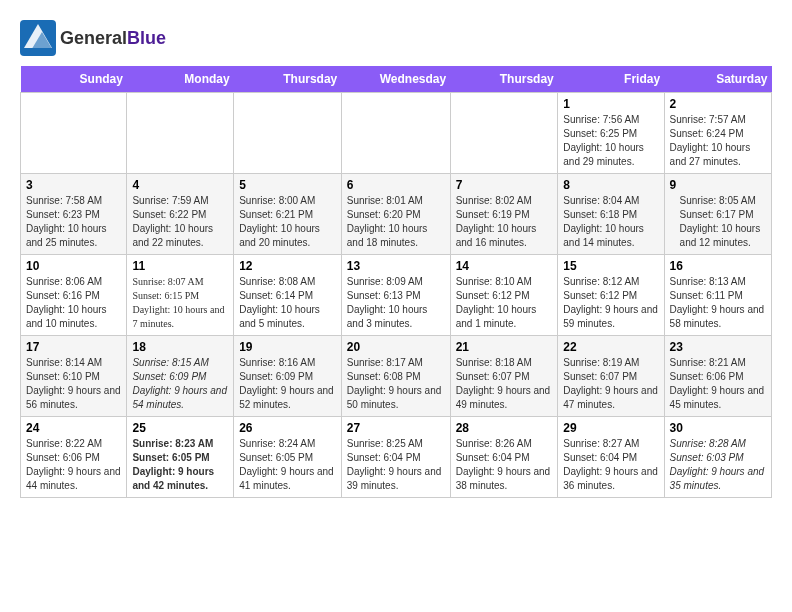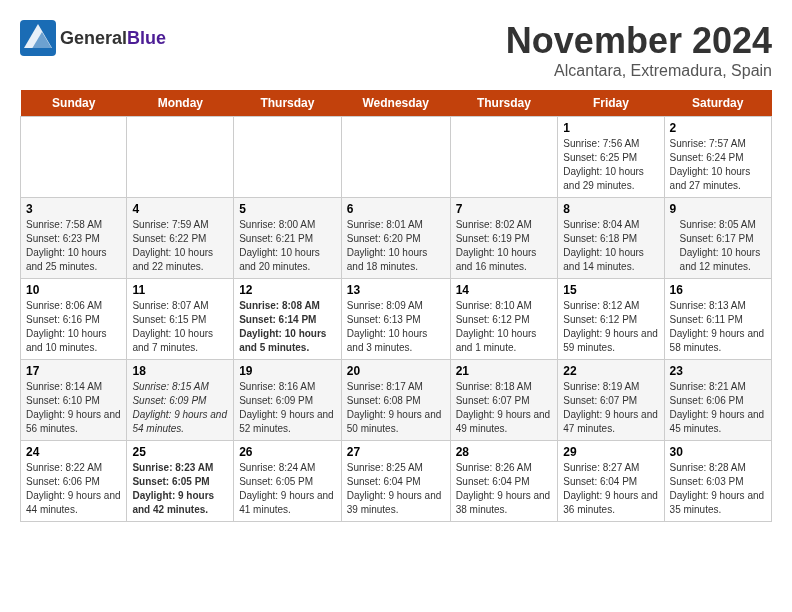--- a/index.html
+++ b/index.html
@@ -32,24 +32,24 @@
     .location {
       font-size: 16px;
       color: #555;
     }
     table {
       width: 100%;
       border-collapse: collapse;
       font-size: 11px;
     }
     thead th {
-      background: #c2410c;
+      background: #8b5cf6;
       color: #fff;
       padding: 6px 4px;
-      text-align: center;
+      text-align: right;
       font-size: 12px;
       font-weight: bold;
     }
     tbody td {
       border: 1px solid #ccc;
       vertical-align: top;
       padding: 4px 5px;
       height: 80px;
       width: 113px;
     }
@@ -85,24 +85,20 @@
         <polygon points="18,4 32,28 4,28" fill="white" opacity="0.9"></polygon>
         <polygon points="22,12 34,32 10,32" fill="#1a6cb5" opacity="0.6"></polygon>
       </svg>
       <div>
         <div style="font-size:18px;font-weight:bold;line-height:1;">
           <span style="color:#333;">General</span><span style="color:#4c1d95;">Blue</span>
         </div>
       </div>
     </div>
   </div>
-  <div class="title-block">
-    <div class="month-title">November 2024</div>
-    <div class="location">Alcantara, Extremadura, Spain</div>
-  </div>
 </div>
 
 <table>
   <thead>
     <tr>
     <th>Sunday</th>
         <th>Monday</th>
         <th>Thursday</th>
         <th>Wednesday</th>
         <th>Thursday</th>
@@ -176,27 +172,27 @@
       </tr>
       <tr>
         <td>
           <span class="day-num">10</span>
           <div class="day-info" style="white-space: pre-line;">Sunrise: 8:06 AM
 Sunset: 6:16 PM
 Daylight: 10 hours and 10 minutes.</div>
         </td>
         <td>
           <span class="day-num">11</span>
-          <div class="day-info" style="white-space: pre-line;">Sunrise: 8:07 AM
+          <div class="day-info" style="white-space: pre-line; font-family: Liberation Serif, serif;">Sunrise: 8:07 AM
 Sunset: 6:15 PM
 Daylight: 10 hours and 7 minutes.</div>
         </td>
         <td>
           <span class="day-num">12</span>
-          <div class="day-info" style="white-space: pre-line; font-weight: bold;">Sunrise: 8:08 AM
+          <div class="day-info" style="white-space: pre-line;">Sunrise: 8:08 AM
 Sunset: 6:14 PM
 Daylight: 10 hours and 5 minutes.</div>
         </td>
         <td>
           <span class="day-num">13</span>
           <div class="day-info" style="white-space: pre-line;">Sunrise: 8:09 AM
 Sunset: 6:13 PM
 Daylight: 10 hours and 3 minutes.</div>
         </td>
         <td>
@@ -294,19 +290,19 @@
 Daylight: 9 hours and 38 minutes.</div>
         </td>
         <td>
           <span class="day-num">29</span>
           <div class="day-info" style="white-space: pre-line;">Sunrise: 8:27 AM
 Sunset: 6:04 PM
 Daylight: 9 hours and 36 minutes.</div>
         </td>
         <td>
           <span class="day-num">30</span>
-          <div class="day-info" style="white-space: pre-line;">Sunrise: 8:28 AM
+          <div class="day-info" style="white-space: pre-line; font-style: italic;">Sunrise: 8:28 AM
 Sunset: 6:03 PM
 Daylight: 9 hours and 35 minutes.</div>
         </td>
       </tr>
     </tbody>
 </table>
 
 </body></html>

